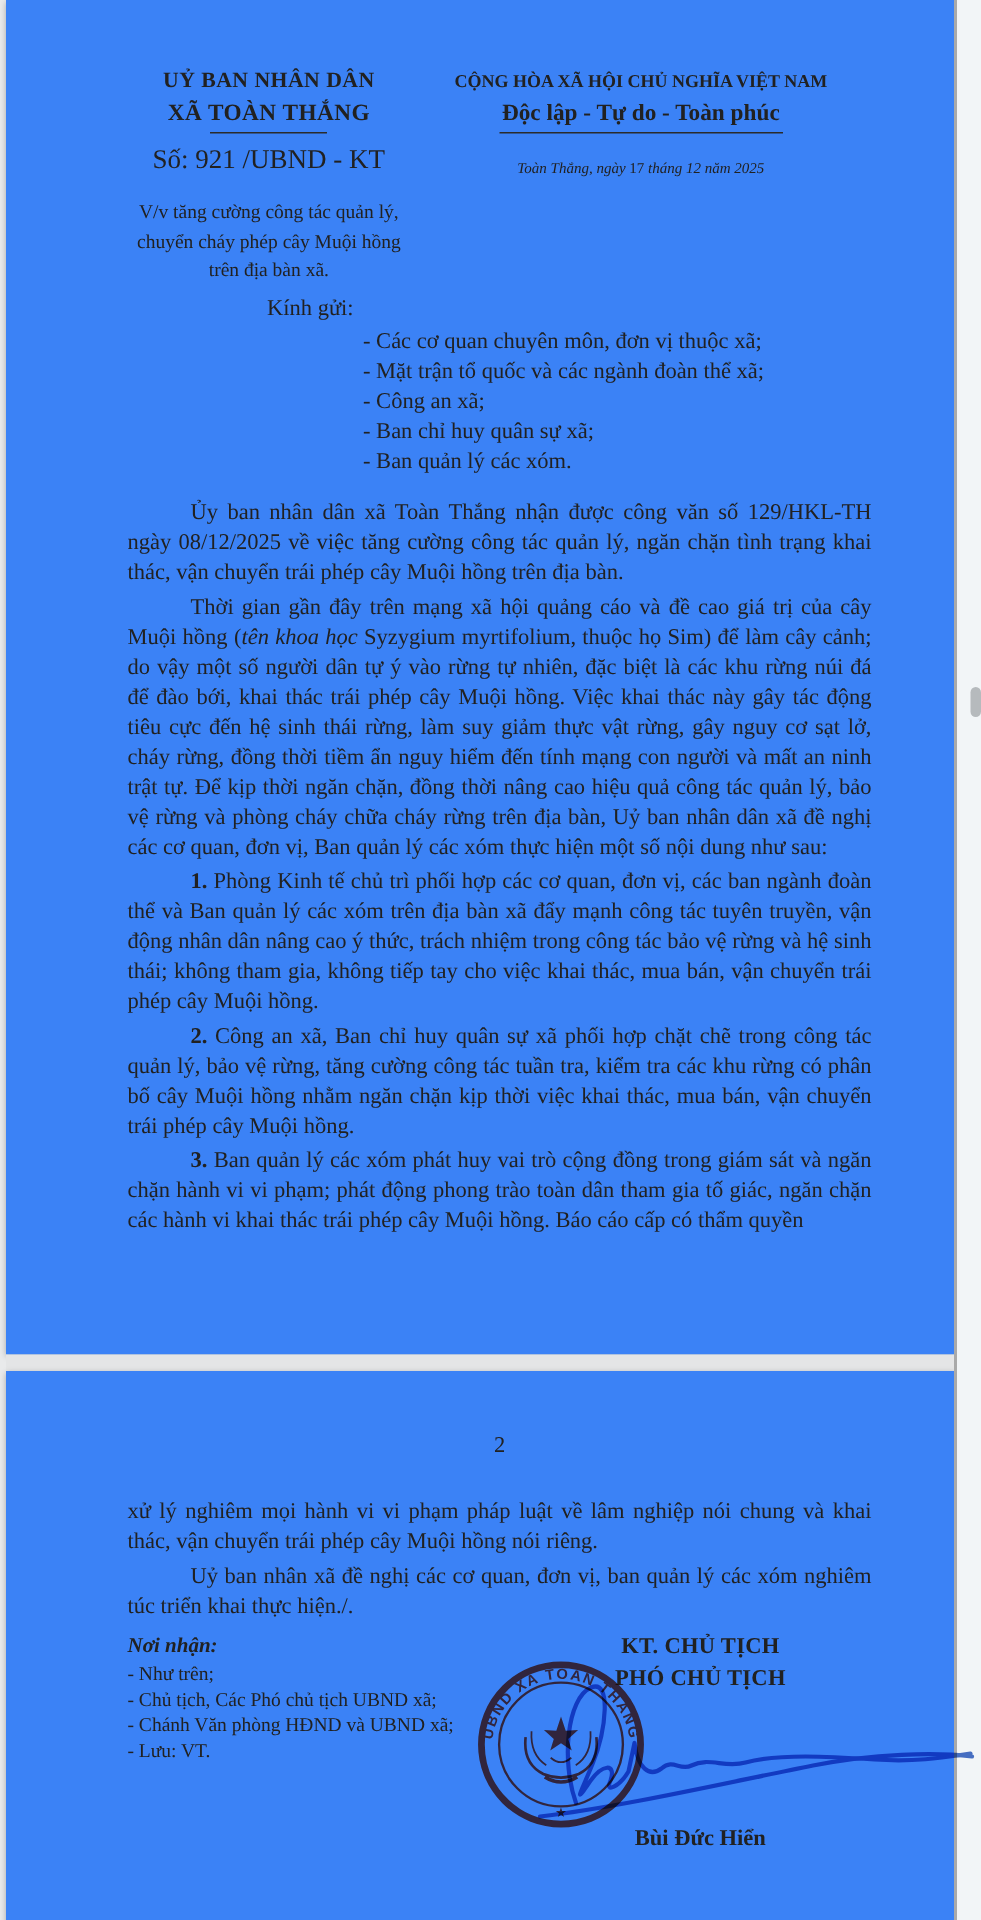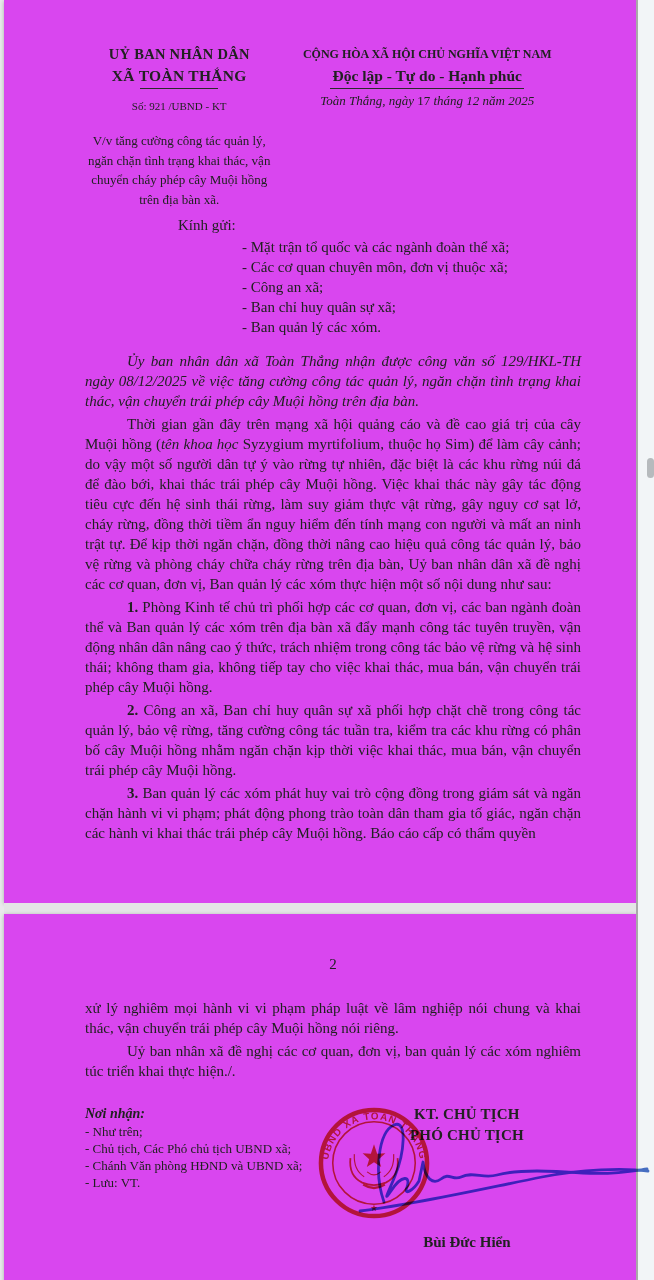--- a/index.html
+++ b/index.html
@@ -4,62 +4,62 @@
 <style>
   html,body{margin:0;padding:0;}
   body{
     width:654px;height:1280px;overflow:hidden;position:relative;
     background:#e9eaeb;
     font-family:"Liberation Serif","DejaVu Serif",serif;
     color:#212121;
     -webkit-font-smoothing:antialiased;
   }
   .doc-col{position:absolute;left:4px;top:0;width:633px;}
-  .page{background:#d946ef;box-shadow:0 1px 4px rgba(0,0,0,.28);box-sizing:border-box;}
+  .page{background:#3b82f6;box-shadow:0 1px 4px rgba(0,0,0,.28);box-sizing:border-box;}
   .page1{height:903px;padding:44px 56px 0 81px;overflow:hidden;}
   .page-gap{height:11px;background:#e4e5e6;}
   .page2{height:380px;padding:40px 56px 0 81px;position:relative;}
 
   
   .right-rail{position:absolute;left:636px;top:0;width:18px;height:1280px;
     background:#f2f5f7;border-left:2px solid #a9a9a9;box-sizing:border-box;}
   .scroll-thumb{position:absolute;left:9px;top:458px;width:7px;height:20px;
     background:#b6babd;border-radius:4px;}
 
   
   .header{display:flex;}
   .hl{width:38%;text-align:center;}
   .hr{width:62%;text-align:center;}
   .hl-1{font-weight:bold;font-size:14.5px;line-height:21px;letter-spacing:.3px;}
   .hl-2{font-weight:bold;font-size:15.5px;line-height:21px;letter-spacing:.3px;}
   .rule-short{width:78px;border-top:1.6px solid #2b2b2b;margin:2px auto 0;}
-  .so-line{font-size:11px;line-height:20px;margin-top:7px;}
+  .so-line{font-size:18px;line-height:20px;margin-top:7px;}
   .subject{font-size:13px;line-height:19.5px;margin-top:15px;}
   .hr-1{font-weight:bold;font-size:12px;line-height:21px;white-space:nowrap;}
   .hr-2{font-weight:bold;font-size:15.5px;line-height:21px;}
   .hr-2 .u-full{display:inline-block;border-bottom:1.6px solid #2b2b2b;padding:0 2px 2px;}
-  .date-line{font-style:italic;font-size:13px;line-height:20px;margin-top:2px;}
+  .date-line{font-style:italic;font-size:10px;line-height:20px;margin-top:14px;}
   .date-line .day{font-style:normal;}
 
   
   .kinh-gui{margin-top:4px;padding-left:93px;font-size:15px;line-height:24px;}
   .recipients{padding-left:157px;font-size:15px;line-height:20px;}
   .recipients div{white-space:nowrap;}
 
   
   .body-p{font-size:15px;line-height:20px;text-align:justify;margin:3px 0 0;}
   .indent{text-indent:42px;}
-  .mt-lg{margin-top:14px;font-style:italic;}
+  .mt-lg{margin-top:14px;}
   .body-p b{font-weight:bold;}
   .it{font-style:italic;}
 
   
   .pagenum{text-align:center;font-size:15px;line-height:20px;}
   .p2-first{margin-top:24px;}
-  .footer{display:flex;margin-top:23px;position:relative;z-index:2;}
+  .footer{display:flex;margin-top:7px;position:relative;z-index:2;}
   .noi-nhan{width:54%;}
   .nn-label{font-size:14px;font-weight:bold;font-style:italic;line-height:19px;}
   .nn-item{font-size:13px;line-height:17px;}
   .sign{width:46%;text-align:center;}
   .sign-title{font-weight:bold;font-size:15px;line-height:21px;letter-spacing:.2px;}
   .sign-name{font-weight:bold;font-size:15px;margin-top:86px;line-height:20px;}
 
   .stamp{position:absolute;left:314px;top:193px;width:112px;height:112px;
     mix-blend-mode:multiply;opacity:.93;z-index:3;}
   .signature{position:absolute;left:328px;top:198px;width:320px;height:112px;
@@ -72,36 +72,35 @@
 
   <div class="page page1">
     <div class="header">
       <div class="hl">
         <div class="hl-1">UỶ BAN NHÂN DÂN</div>
         <div class="hl-2">XÃ TOÀN THẮNG</div>
         <div class="rule-short"></div>
         <div class="so-line">Số: 921  /UBND - KT</div>
         <div class="subject">
           <div>V/v tăng cường công tác quản lý,</div>
-          <div>ngăn chặn tình trạng khai thác, vận</div>
           <div>chuyển cháy phép cây Muội hồng</div>
           <div>trên địa bàn xã.</div>
         </div>
       </div>
       <div class="hr">
         <div class="hr-1">CỘNG HÒA XÃ HỘI CHỦ NGHĨA VIỆT NAM</div>
-        <div class="hr-2"><span class="u-full">Độc lập - Tự do - Hạnh phúc</span></div>
+        <div class="hr-2"><span class="u-full">Độc lập - Tự do - Toàn phúc</span></div>
         <div class="date-line"><span>Toàn Thắng, ngày </span><span class="day">17</span><span> tháng 12 năm 2025</span></div>
       </div>
     </div>
 
     <div class="kinh-gui">Kính gửi:</div>
     <div class="recipients">
+      <div>- Các cơ quan chuyên môn, đơn vị thuộc xã;</div>
       <div>- Mặt trận tổ quốc và các ngành đoàn thể xã;</div>
-      <div>- Các cơ quan chuyên môn, đơn vị thuộc xã;</div>
       <div>- Công an xã;</div>
       <div>- Ban chỉ huy quân sự xã;</div>
       <div>- Ban quản lý các xóm.</div>
     </div>
 
     <p class="body-p indent mt-lg">Ủy ban nhân dân xã Toàn Thắng nhận được công văn số 129/HKL-TH ngày 08/12/2025 về việc tăng cường công tác quản lý, ngăn chặn tình trạng khai thác, vận chuyển trái phép cây Muội hồng trên địa bàn.</p>
 
     <p class="body-p indent"><span>Thời gian gần đây trên mạng xã hội quảng cáo và đề cao giá trị của cây Muội hồng (</span><span class="it">tên khoa học</span><span> Syzygium myrtifolium, thuộc họ Sim) để làm cây cảnh; do vậy một số người dân tự ý vào rừng tự nhiên, đặc biệt là các khu rừng núi đá để đào bới, khai thác trái phép cây Muội hồng. Việc khai thác này gây tác động tiêu cực đến hệ sinh thái rừng, làm suy giảm thực vật rừng, gây nguy cơ sạt lở, cháy rừng, đồng thời tiềm ẩn nguy hiểm đến tính mạng con người và mất an ninh trật tự. Để kịp thời ngăn chặn, đồng thời nâng cao hiệu quả công tác quản lý, bảo vệ rừng và phòng cháy chữa cháy rừng trên địa bàn, Uỷ ban nhân dân xã đề nghị các cơ quan, đơn vị, Ban quản lý các xóm thực hiện một số nội dung như sau:</span></p>
 
     <p class="body-p indent"><b>1.</b><span> Phòng Kinh tế chủ trì phối hợp các cơ quan, đơn vị, các ban ngành đoàn thể và Ban quản lý các xóm trên địa bàn xã đẩy mạnh công tác tuyên truyền, vận động nhân dân nâng cao ý thức, trách nhiệm trong công tác bảo vệ rừng và hệ sinh thái; không tham gia, không tiếp tay cho việc khai thác, mua bán, vận chuyển trái phép cây Muội hồng.</span></p>

